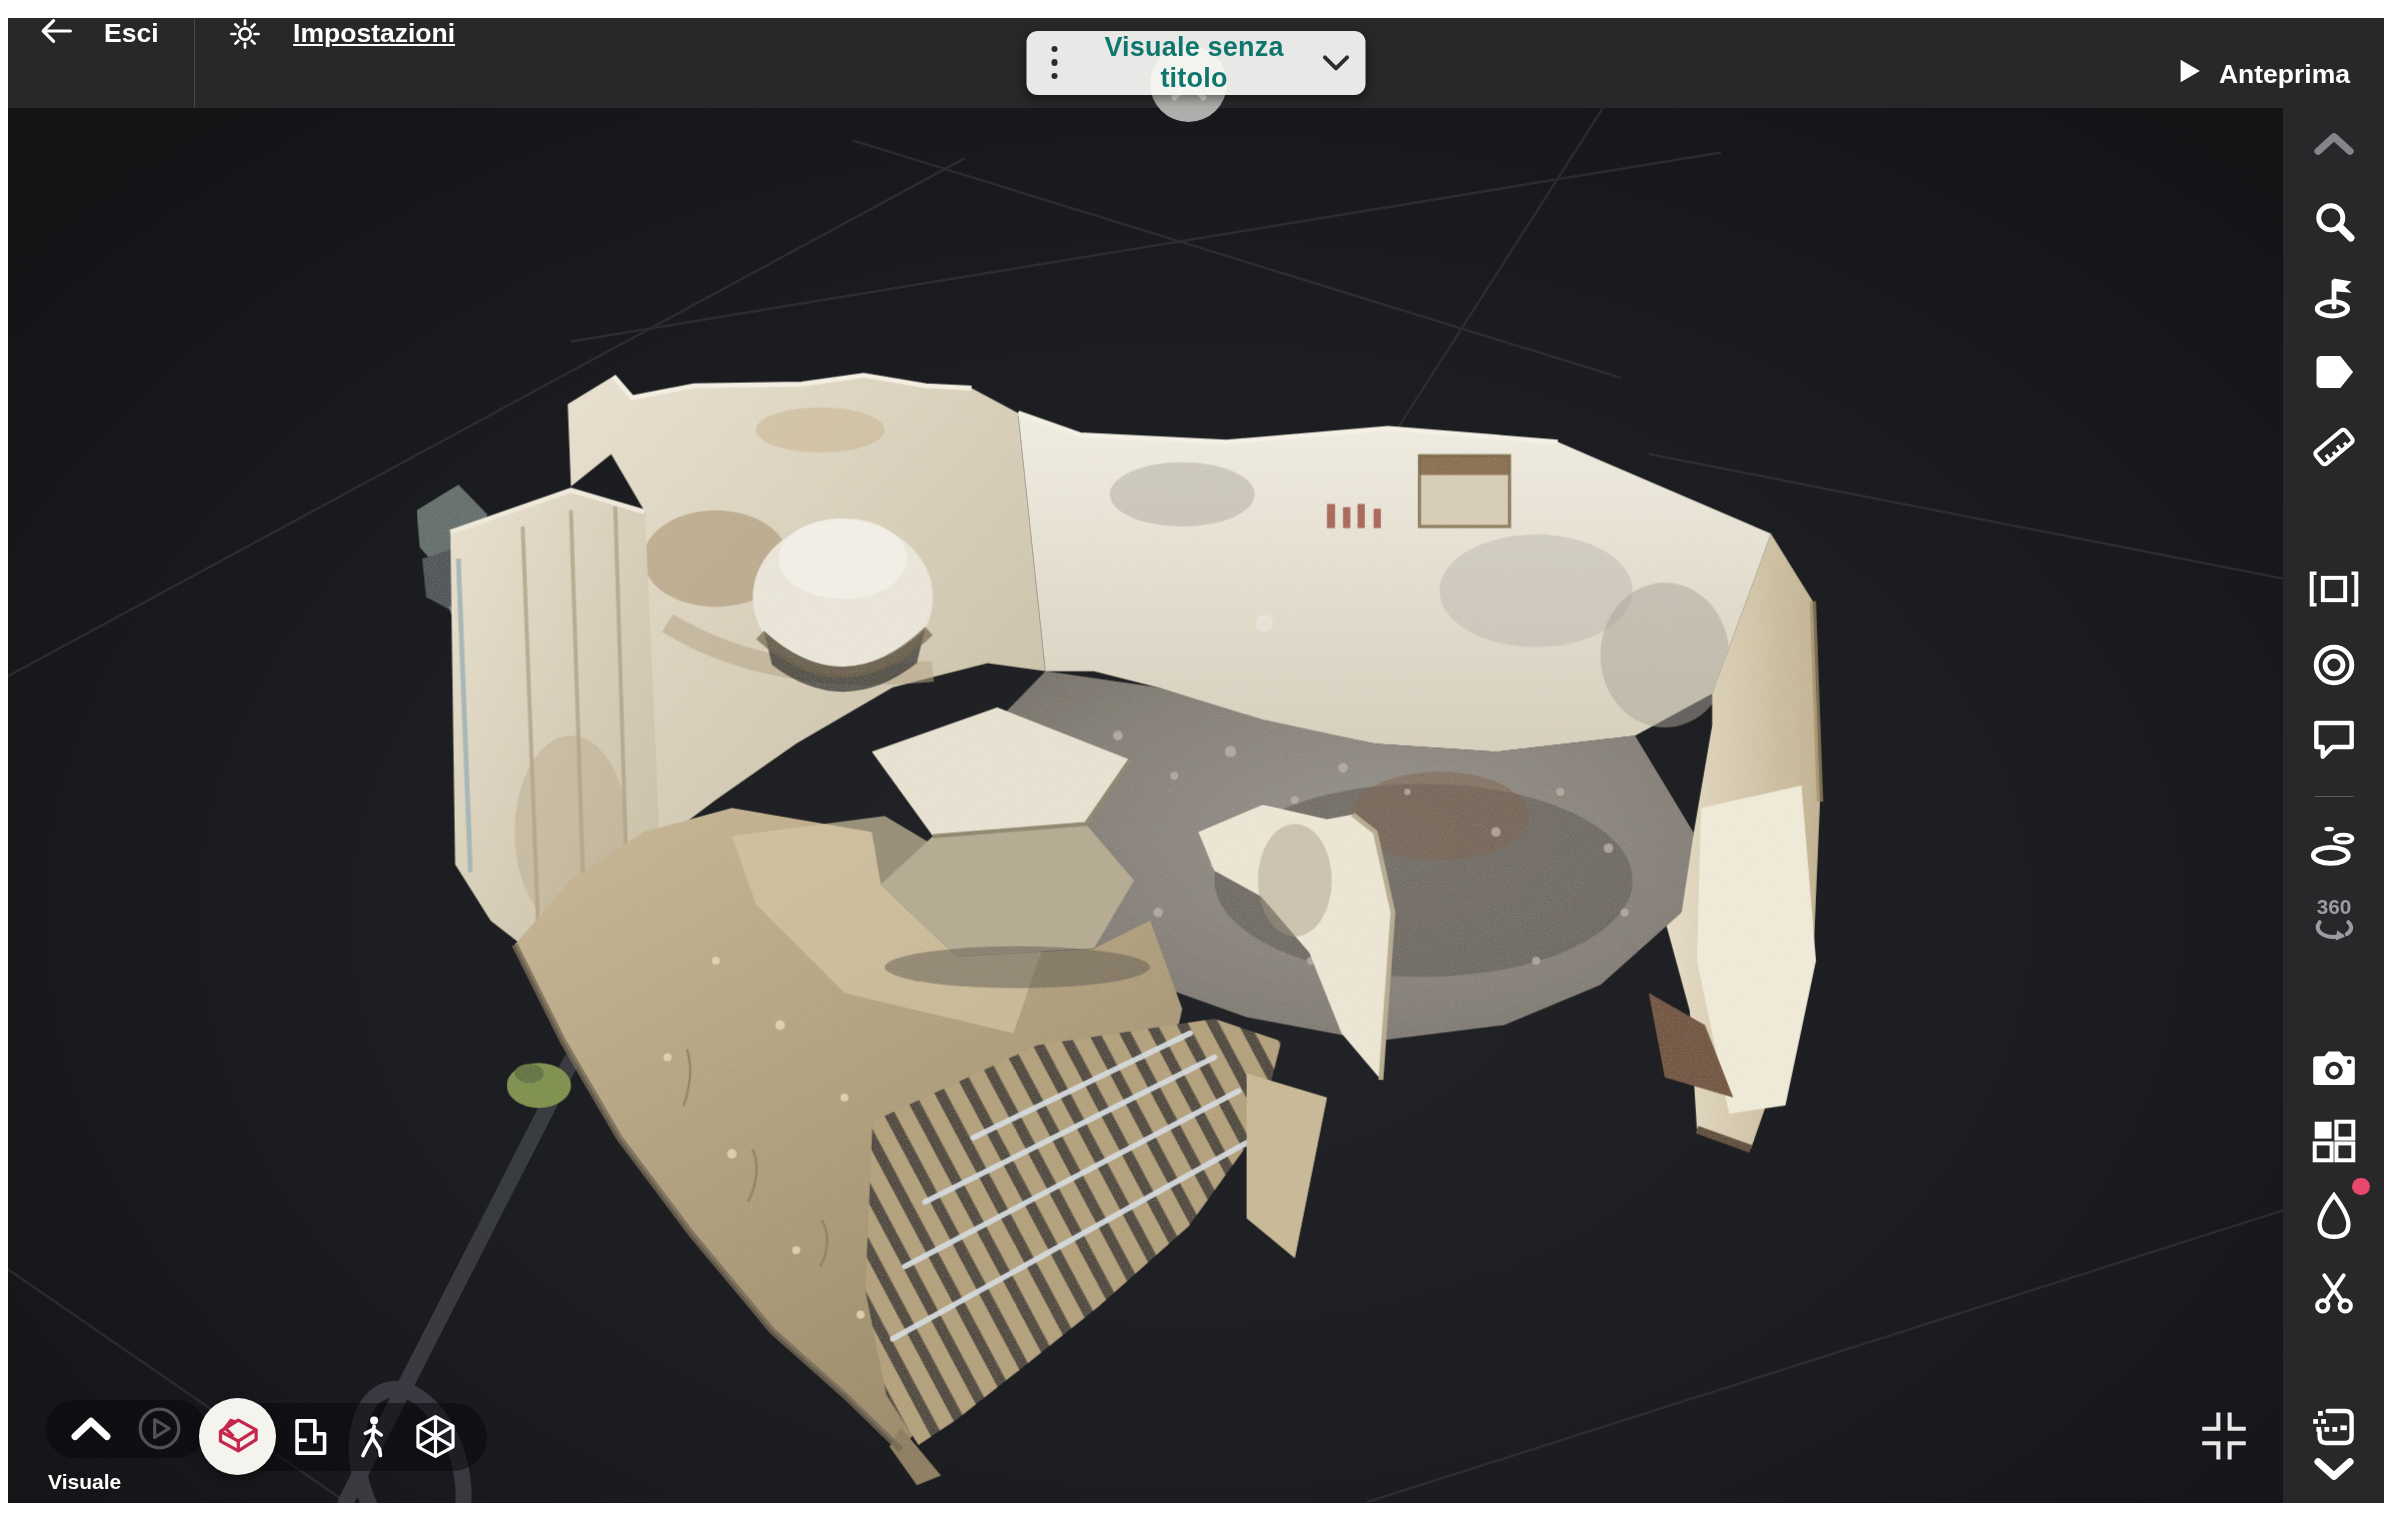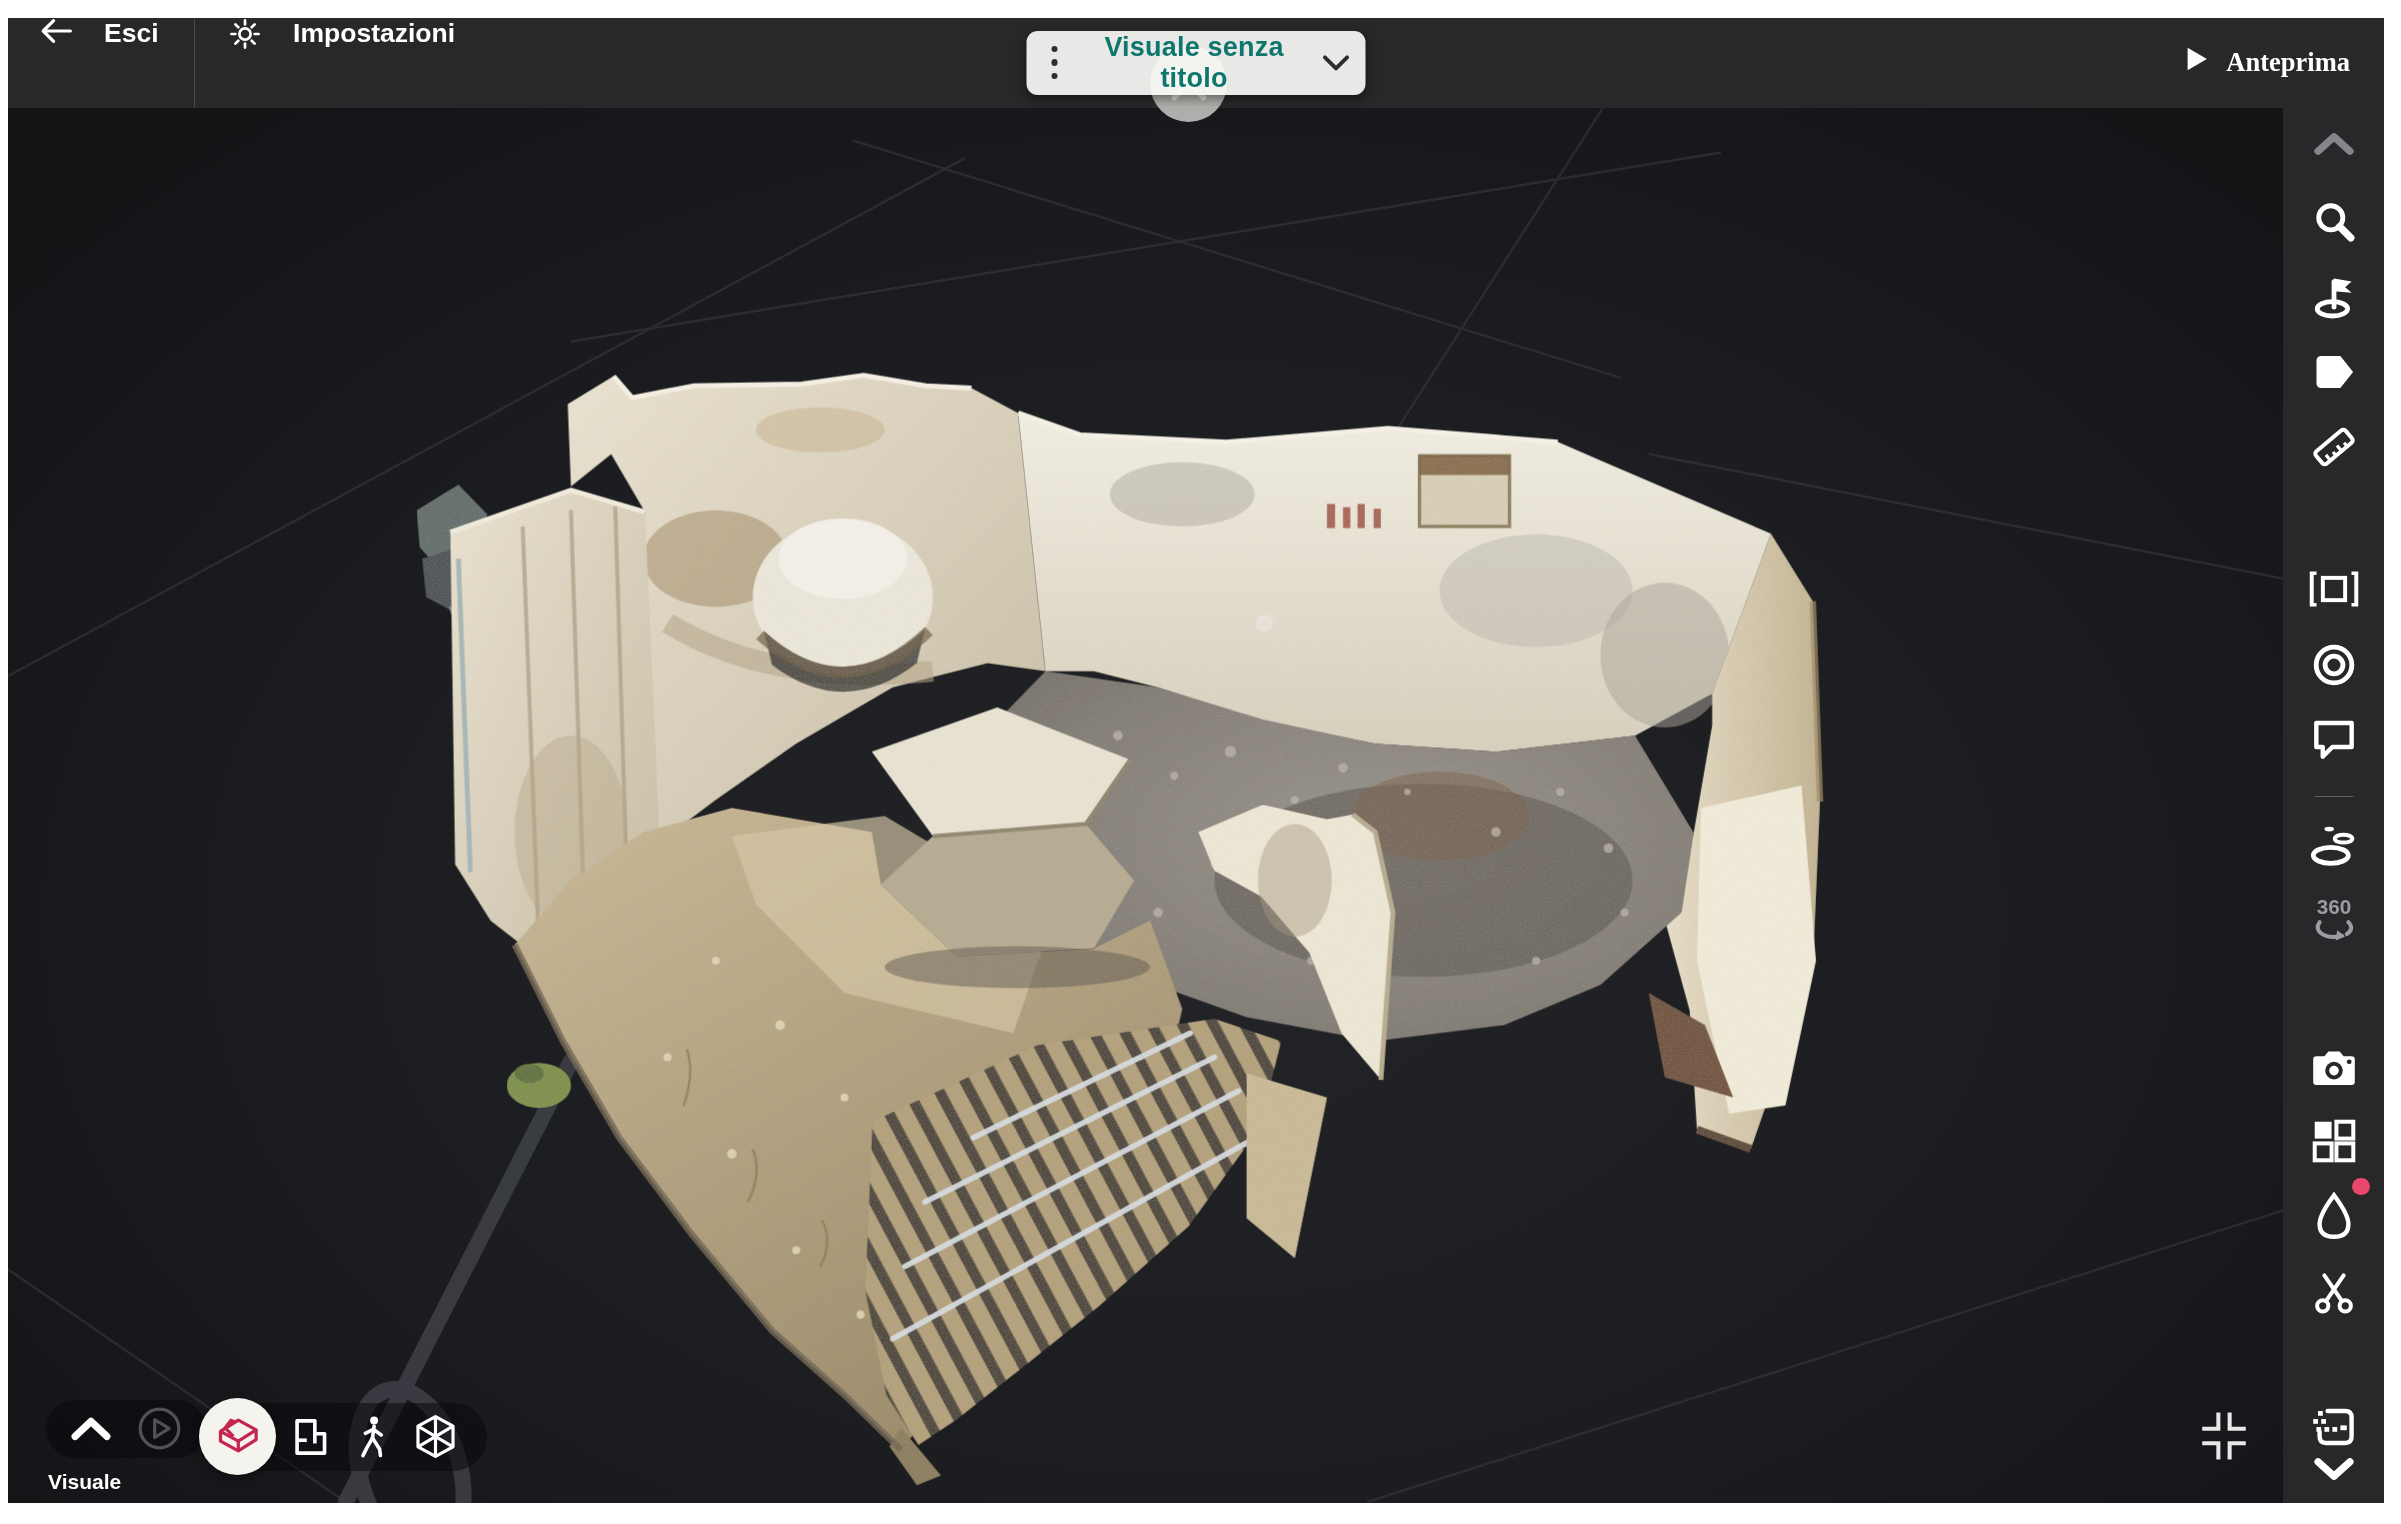--- a/index.html
+++ b/index.html
@@ -6,23 +6,23 @@
     font-family:"Liberation Sans",sans-serif;-webkit-font-smoothing:antialiased;}
   .app{position:absolute;left:8px;top:17.7px;width:2376px;height:1485px;background:#1d1e22;overflow:hidden;}
 
   
   .topbar{position:absolute;left:0;top:0;width:100%;height:90px;background:#28282a;z-index:40;
     display:flex;align-items:center;color:#fff;}
   .tb-btn{display:flex;align-items:flex-start;gap:32px;font-size:26.5px;font-weight:bold;color:#fff;
     height:100%;cursor:pointer;}
   .tb-exit{padding:0 35px 0 32px;}
   .tb-divider{width:1.6px;height:90px;background:#4a4a4c;}
-  .tb-settings{padding:0 32px 0 34px;}
-  .tb-preview{position:absolute;right:0;top:0;height:100%;display:flex;align-items:center;gap:17.7px;
-    padding:0 34px;font-size:26.5px;font-weight:bold;font-family:Liberation Serif, serif;}
+  .tb-settings{padding:0 32px 0 34px;text-decoration:underline;}
+  .tb-preview{position:absolute;right:0;top:12px;height:100%;display:flex;align-items:center;gap:17.7px;
+    padding:0 34px;font-size:26.5px;font-weight:bold;}
   .ghost-x{position:absolute;left:1142px;top:27px;width:77px;height:77px;border-radius:50%;
     background:#c9c9c6;opacity:.85;z-index:41;display:flex;align-items:center;justify-content:center;}
   .title-pill{position:absolute;left:50%;transform:translateX(-50%);top:13px;width:339px;height:64px;
     background:rgba(248,247,244,0.93);border-radius:11.3px;z-index:42;display:flex;align-items:center;
     box-shadow:0 3.2px 11.3px rgba(0,0,0,.45);}
   .kebab{width:56px;display:flex;flex-direction:column;align-items:center;gap:7.2px;cursor:pointer;}
   .kebab i{width:6.4px;height:6.4px;border-radius:50%;background:#2d2d2d;display:block;}
   .title-text{flex:1;text-align:center;font-size:27px;font-weight:600;color:#0f766e;letter-spacing:0.2px;}
   .pill-chev{width:60px;display:flex;justify-content:center;cursor:pointer;}
 

